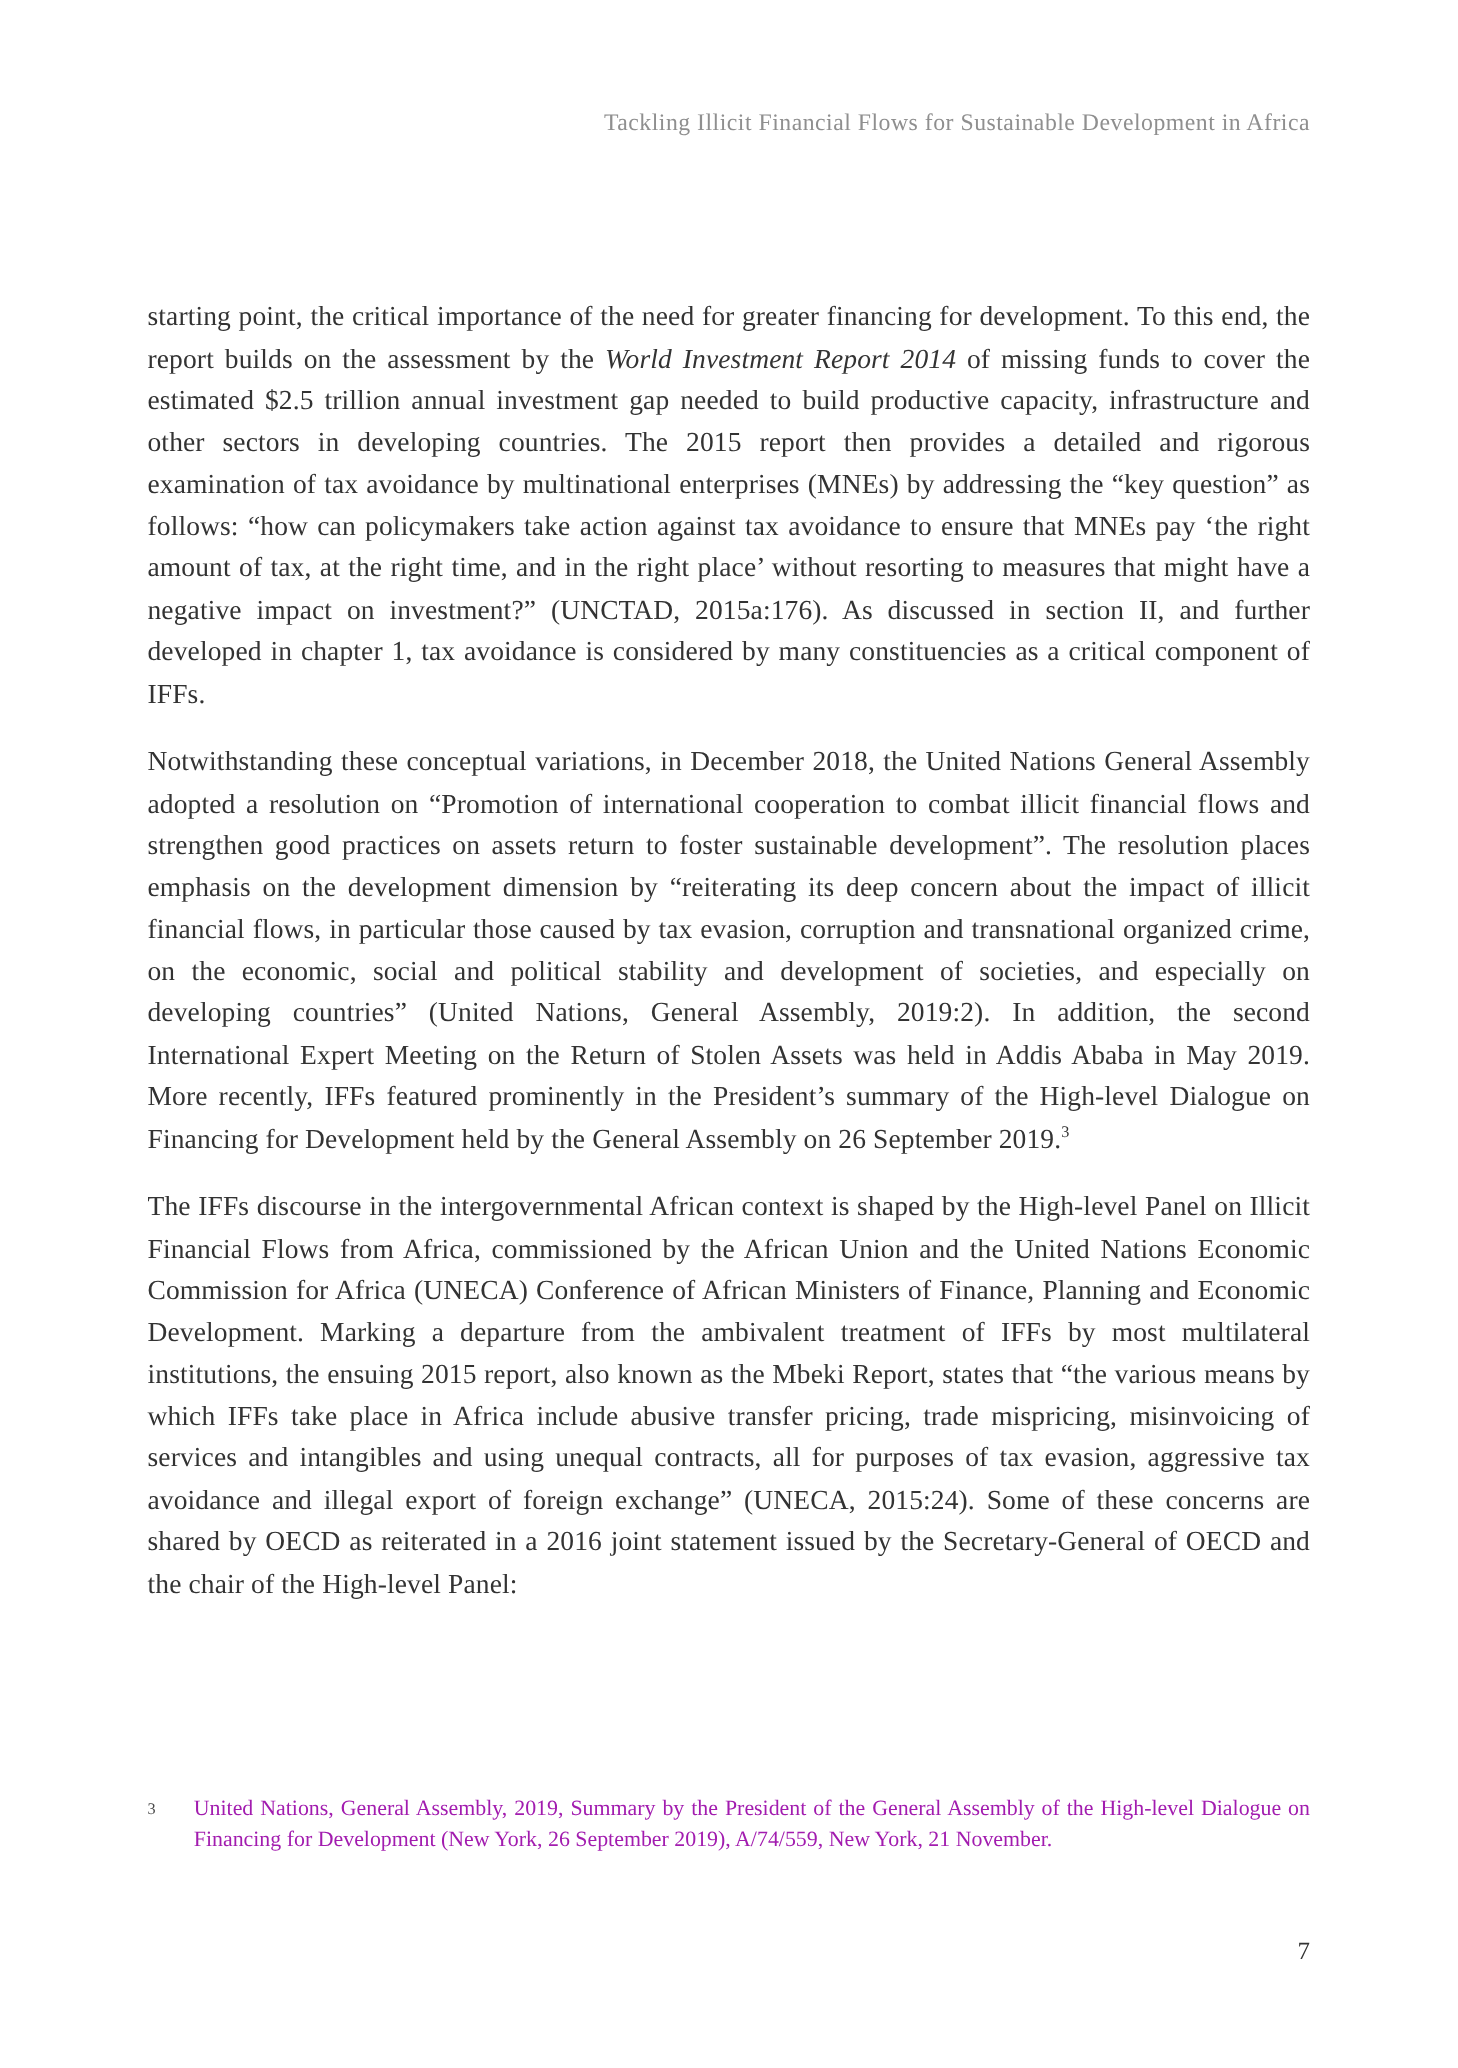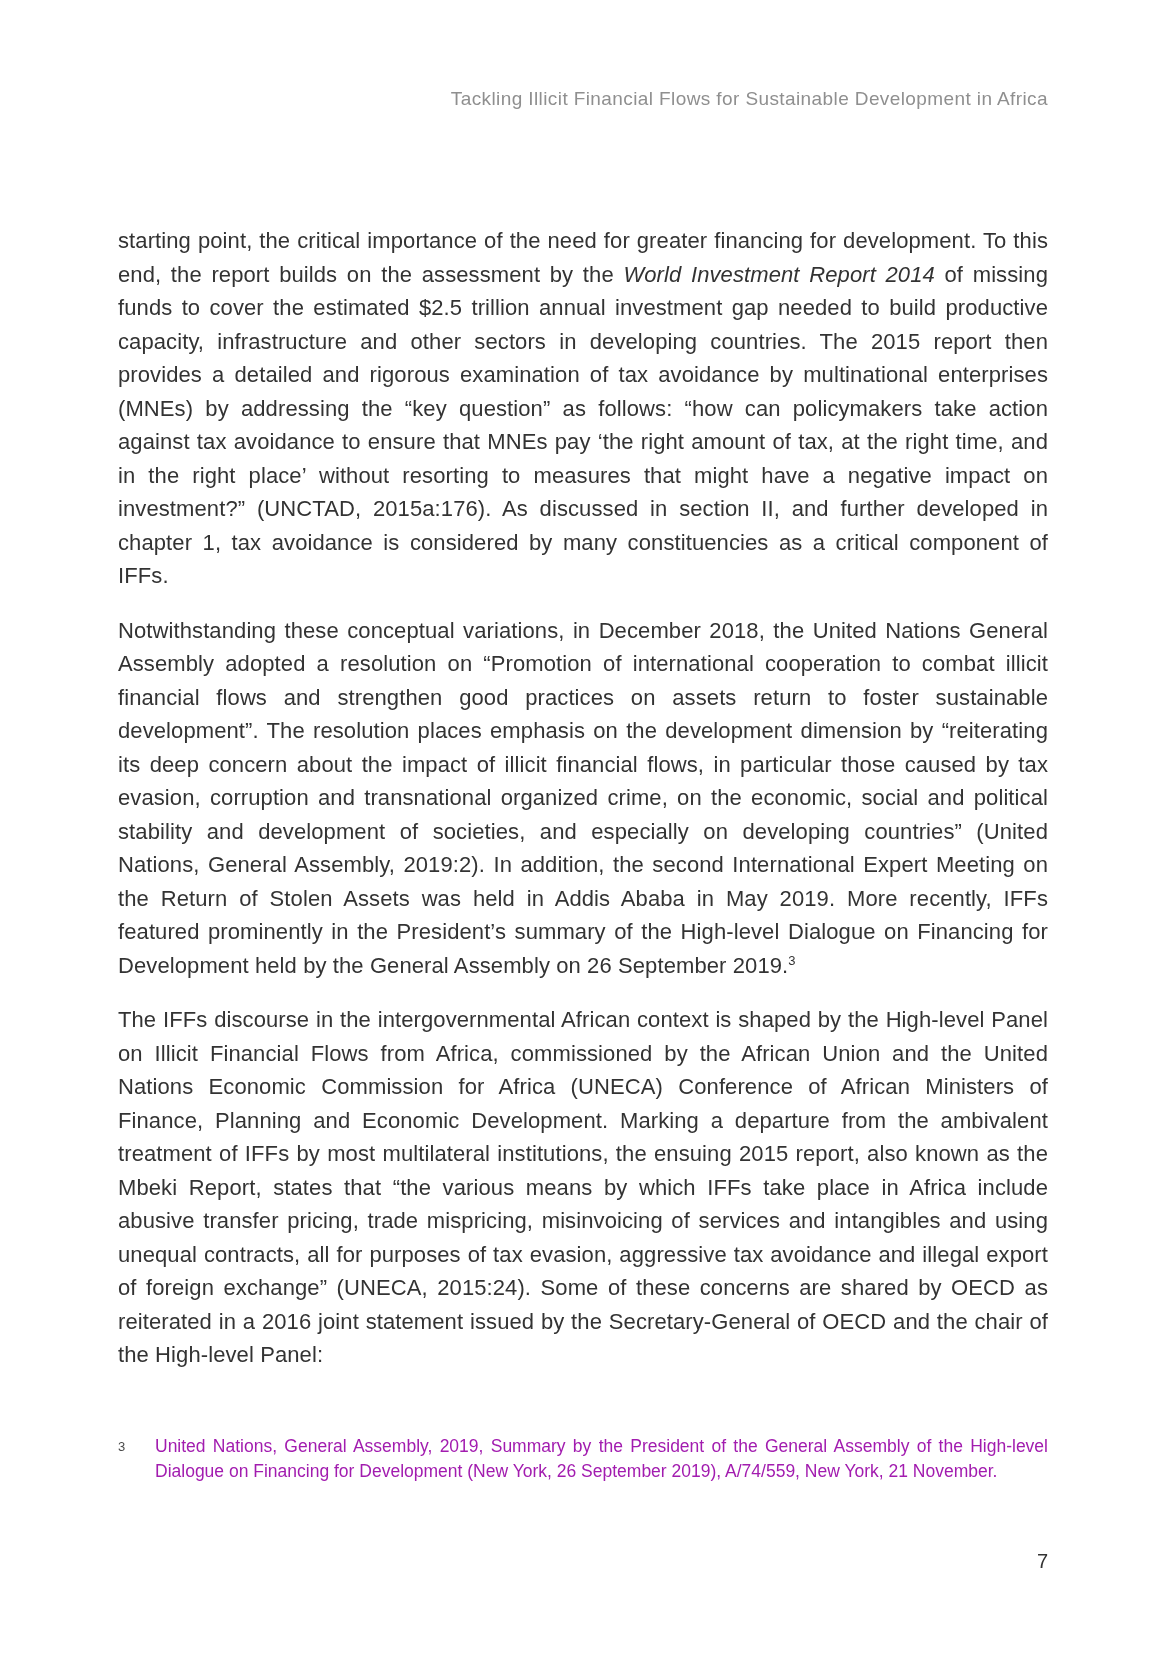--- a/index.html
+++ b/index.html
@@ -5,37 +5,37 @@
   html, body {
     margin: 0;
     padding: 0;
     background: #ffffff;
   }
   .page {
     position: relative;
     width: 1166px;
     height: 1654px;
     background: #ffffff;
-    font-family: Liberation Sans, sans-serif;
+    font-family: Liberation Serif, serif;
     overflow: hidden;
   }
   .running-header {
     position: absolute;
     top: 88px;
     left: 118px;
     width: 930px;
     text-align: right;
     font-size: 19px;
     font-weight: 400;
     letter-spacing: 0.4px;
     color: #8f8f8f;
   }
   .body-text {
     position: absolute;
-    top: 224px;
+    top: 236px;
     left: 118px;
     width: 930px;
   }
   .body-text p {
     margin: 0 0 21px 0;
     font-size: 22px;
     line-height: 33.5px;
     color: #333333;
     text-align: justify;
     letter-spacing: 0.1px;

